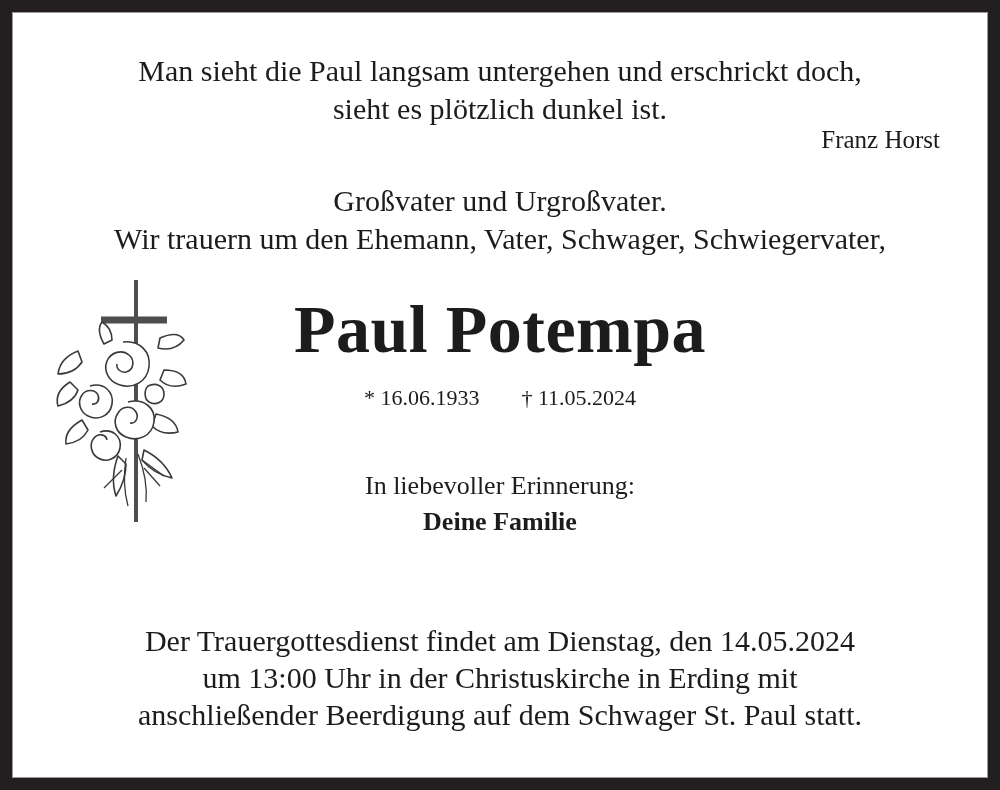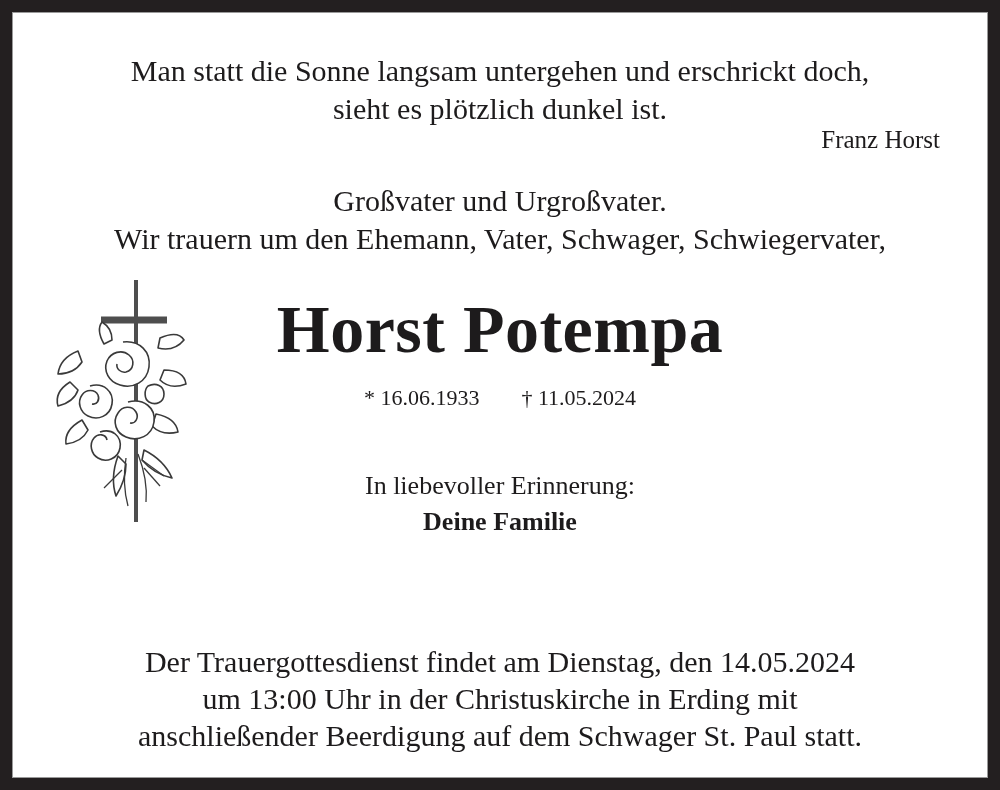--- a/index.html
+++ b/index.html
@@ -61,37 +61,36 @@
   .remembrance {
     top: 468px;
     font-size: 26px;
     line-height: 36px;
   }
   .remembrance .family { font-weight: 700; }
   .service {
     top: 622px;
     font-size: 30px;
     line-height: 37px;
-    margin-top: 21px;
   }
   .cross-art {
     position: absolute;
     left: 52px;
     top: 274px;
     width: 143px;
     height: 254px;
   }
 </style>
 </head>
 <body>
 
 <div class="frame"></div>
 
 <div class="block quote">
-  <div>Man statt die Sonne langsam untergehen und erschrickt doch,</div>
+  <div>Man sieht die Paul langsam untergehen und erschrickt doch,</div>
   <div>sieht es plötzlich dunkel ist.</div>
 </div>
 
 <div class="attribution">Franz Horst</div>
 
 <div class="block mourning">
   <div>Großvater und Urgroßvater.</div>
   <div>Wir trauern um den Ehemann, Vater, Schwager, Schwiegervater,</div>
 </div>
 
@@ -122,21 +121,21 @@
     <g stroke="#3a3a3a" stroke-width="1.3" fill="none">
       <path d="M86,180 Q96,206 94,228"></path>
       <path d="M74,184 Q70,210 76,232"></path>
       <path d="M90,186 L112,202"></path>
       <path d="M92,194 L108,212"></path>
       <path d="M70,196 L52,214"></path>
     </g>
   </svg>
 </div>
 
-<div class="block deceased-name">Horst Potempa</div>
+<div class="block deceased-name">Paul Potempa</div>
 
 <div class="block dates">
   <span>* 16.06.1933</span>
   <span>† 11.05.2024</span>
 </div>
 
 <div class="block remembrance">
   <div>In liebevoller Erinnerung:</div>
   <div class="family">Deine Familie</div>
 </div>

